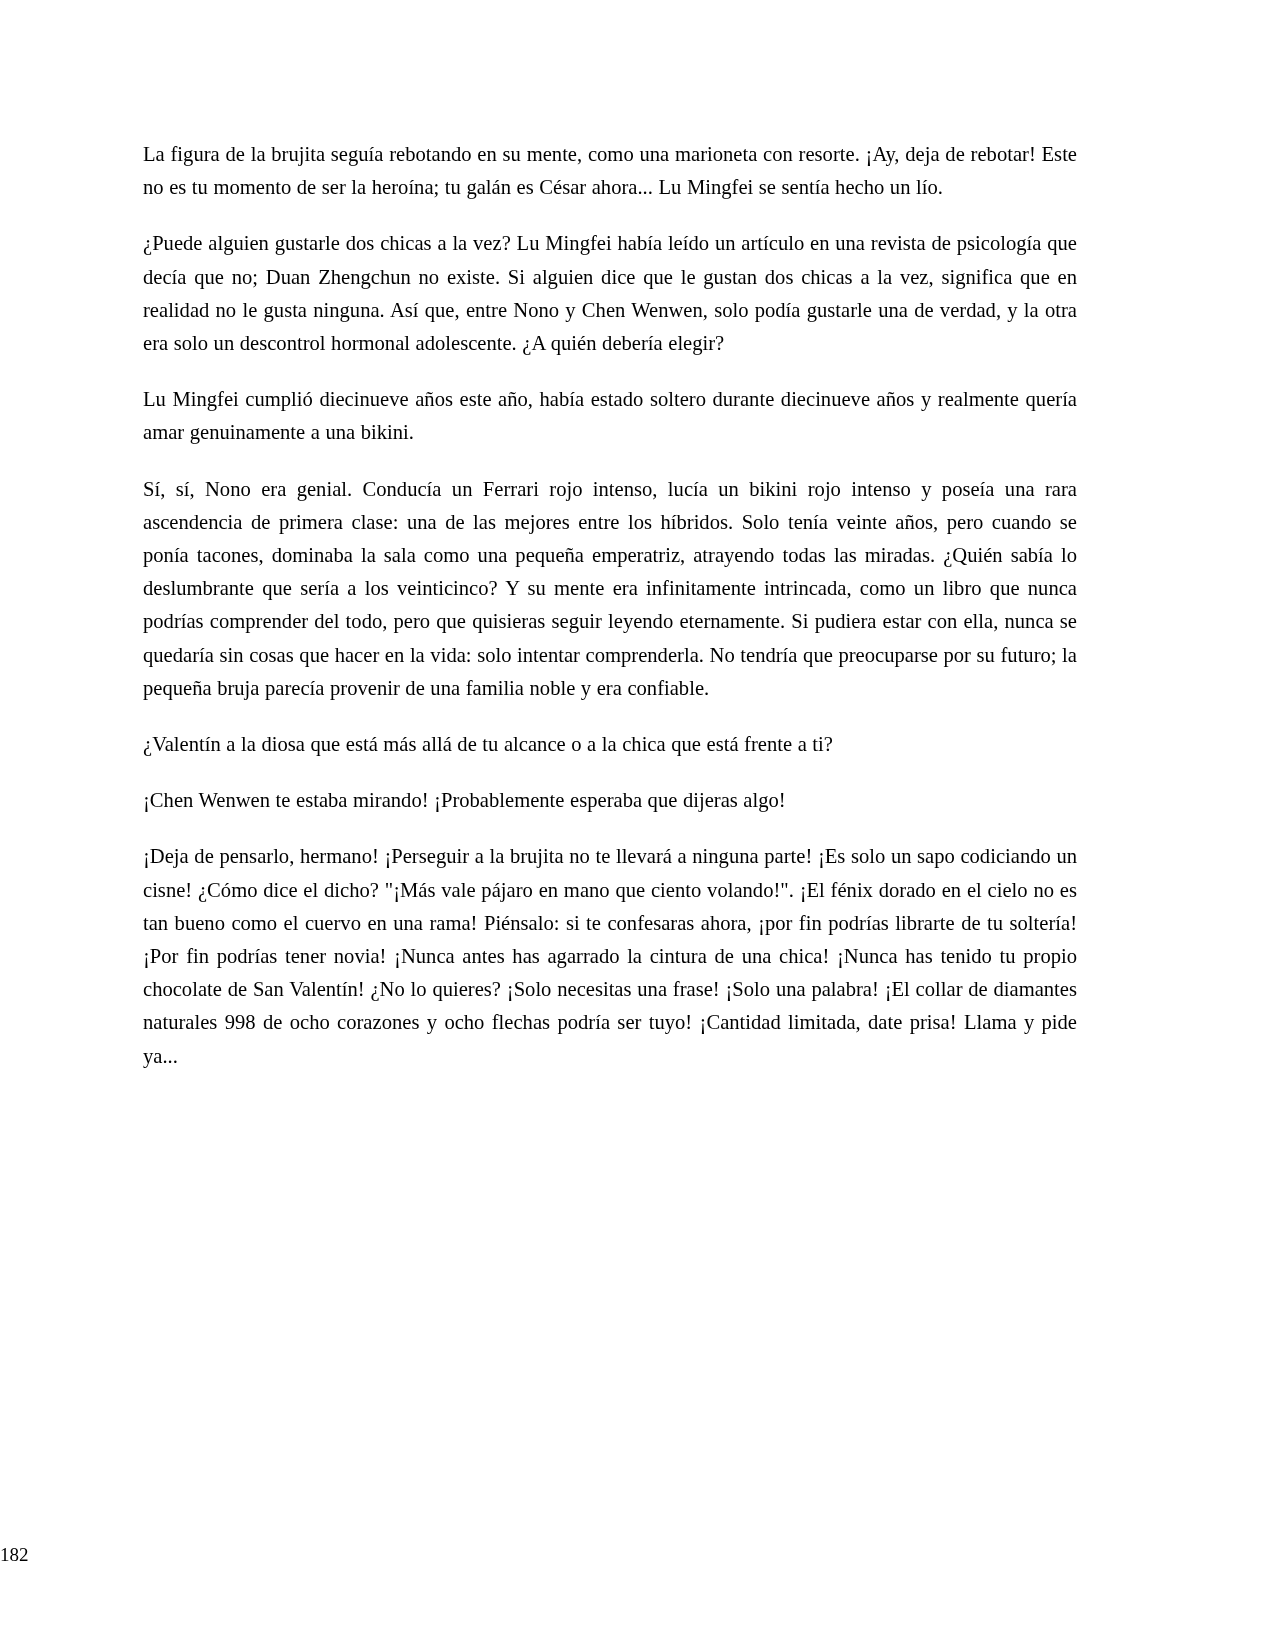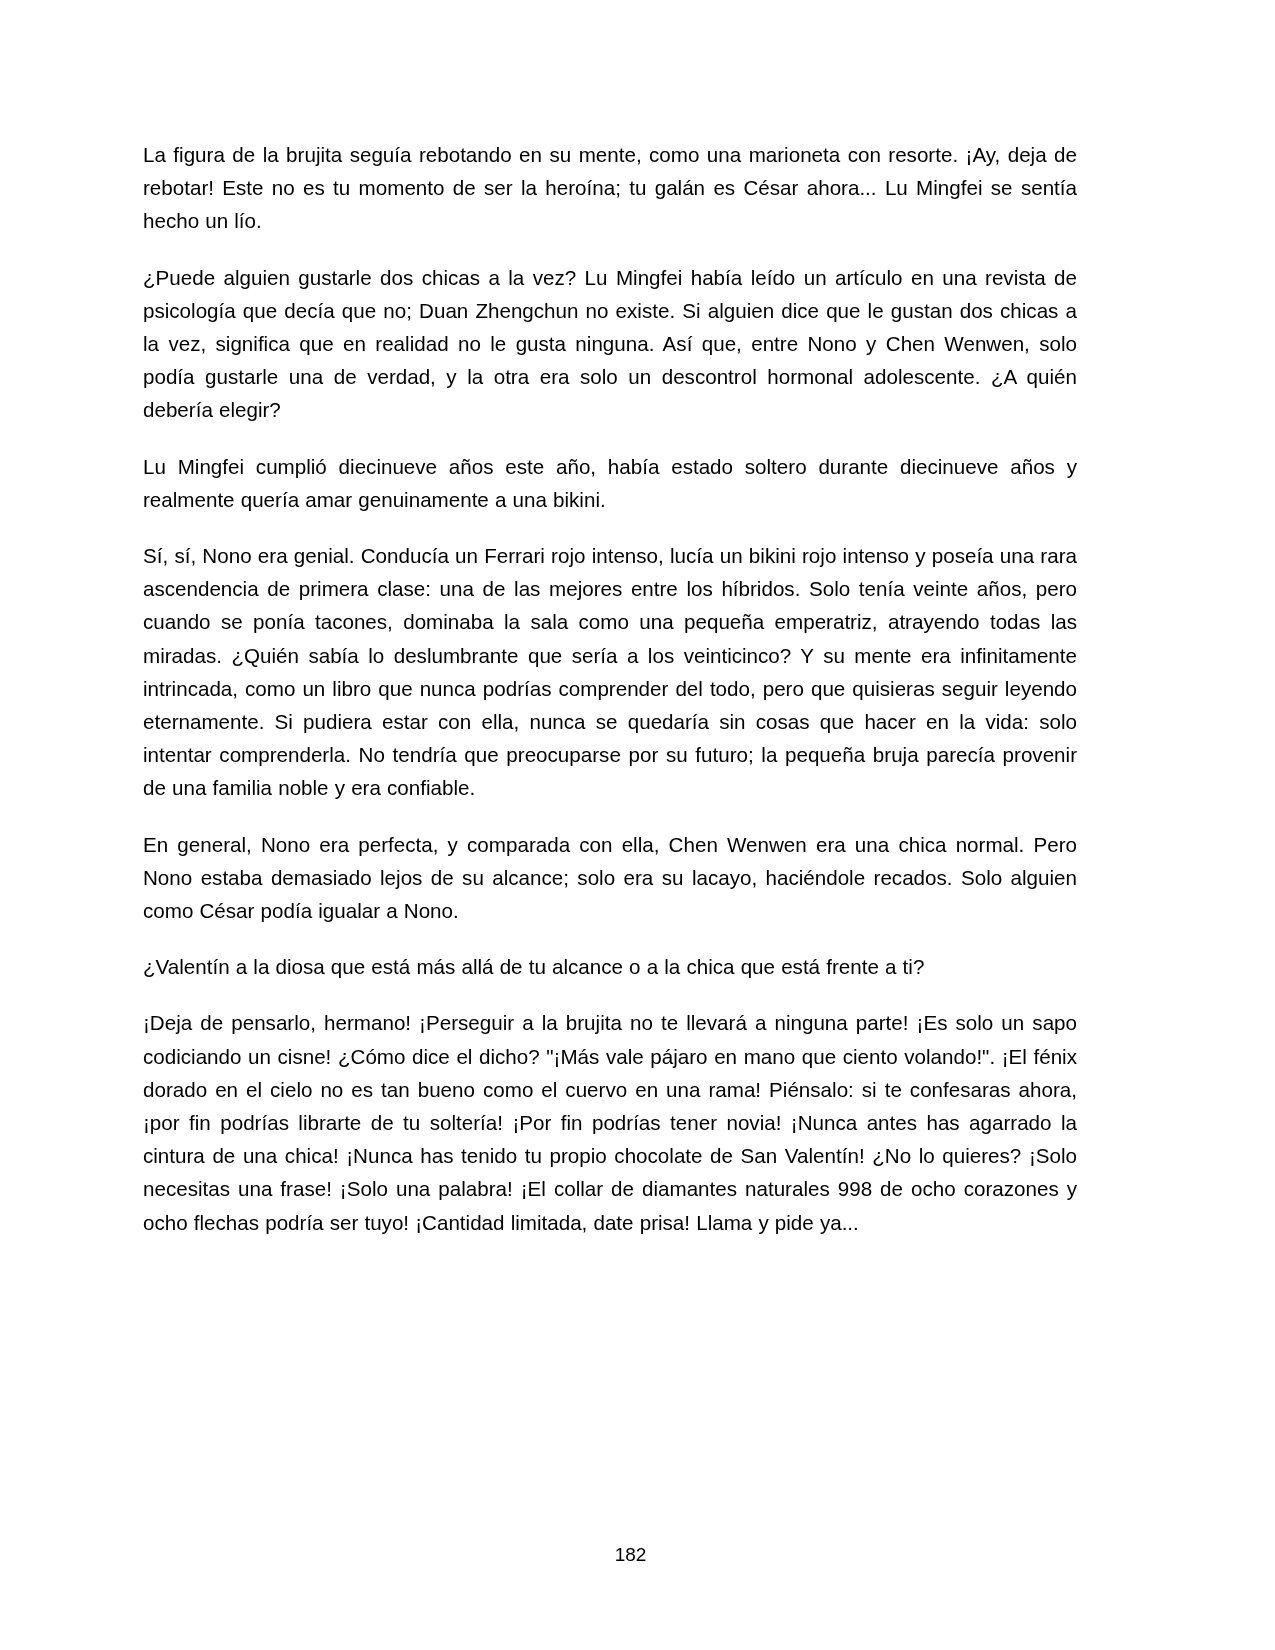--- a/index.html
+++ b/index.html
@@ -7,21 +7,21 @@
     padding: 0;
     background: #ffffff;
   }
   .page {
     position: relative;
     width: 1275px;
     height: 1650px;
     background: #ffffff;
     margin: 0 auto;
     overflow: hidden;
-    font-family: Liberation Sans, sans-serif;
+    font-family: Liberation Serif, serif;
     color: #000000;
   }
   .text-block {
     position: absolute;
     left: 143px;
     top: 138px;
     width: 934px;
   }
   p.para {
     margin: 0 0 23px 0;
@@ -34,35 +34,34 @@
     -webkit-hyphens: none;
   }
   p.para:last-child {
     margin-bottom: 15px;
   }
   .page-number {
     position: absolute;
     left: 0;
     right: 14px;
     top: 1543px;
-    text-align: center;
     font-size: 19px;
     line-height: 24px;
   }
 </style>
 </head>
 <body>
 
 <div class="page">
 
   <div class="text-block">
     <p class="para">La figura de la brujita seguía rebotando en su mente, como una marioneta con resorte. ¡Ay, deja de rebotar! Este no es tu momento de ser la heroína; tu galán es César ahora... Lu Mingfei se sentía hecho un lío.</p>
     <p class="para">¿Puede alguien gustarle dos chicas a la vez? Lu Mingfei había leído un artículo en una revista de psicología que decía que no; Duan Zhengchun no existe. Si alguien dice que le gustan dos chicas a la vez, significa que en realidad no le gusta ninguna. Así que, entre Nono y Chen Wenwen, solo podía gustarle una de verdad, y la otra era solo un descontrol hormonal adolescente. ¿A quién debería elegir?</p>
     <p class="para">Lu Mingfei cumplió diecinueve años este año, había estado soltero durante diecinueve años y realmente quería amar genuinamente a una bikini.</p>
     <p class="para">Sí, sí, Nono era genial. Conducía un Ferrari rojo intenso, lucía un bikini rojo intenso y poseía una rara ascendencia de primera clase: una de las mejores entre los híbridos. Solo tenía veinte años, pero cuando se ponía tacones, dominaba la sala como una pequeña emperatriz, atrayendo todas las miradas. ¿Quién sabía lo deslumbrante que sería a los veinticinco? Y su mente era infinitamente intrincada, como un libro que nunca podrías comprender del todo, pero que quisieras seguir leyendo eternamente. Si pudiera estar con ella, nunca se quedaría sin cosas que hacer en la vida: solo intentar comprenderla. No tendría que preocuparse por su futuro; la pequeña bruja parecía provenir de una familia noble y era confiable.</p>
-    <p class="para">En general, Nono era perfecta, y comparada con ella, Chen Wenwen era una chica normal. Pero Nono estaba demasiado lejos de su alcance; solo era su lacayo, haciéndole recados. Solo alguien como César podía igualar a Nono.</p>
     <p class="para">¿Valentín a la diosa que está más allá de tu alcance o a la chica que está frente a ti?</p>
+    <p class="para">¡Chen Wenwen te estaba mirando! ¡Probablemente esperaba que dijeras algo!</p>
     <p class="para">¡Deja de pensarlo, hermano! ¡Perseguir a la brujita no te llevará a ninguna parte! ¡Es solo un sapo codiciando un cisne! ¿Cómo dice el dicho? "¡Más vale pájaro en mano que ciento volando!". ¡El fénix dorado en el cielo no es tan bueno como el cuervo en una rama! Piénsalo: si te confesaras ahora, ¡por fin podrías librarte de tu soltería! ¡Por fin podrías tener novia! ¡Nunca antes has agarrado la cintura de una chica! ¡Nunca has tenido tu propio chocolate de San Valentín! ¿No lo quieres? ¡Solo necesitas una frase! ¡Solo una palabra! ¡El collar de diamantes naturales 998 de ocho corazones y ocho flechas podría ser tuyo! ¡Cantidad limitada, date prisa! Llama y pide ya...</p>
   </div>
 
   <div class="page-number">182</div>
 
 </div>
 
 </body></html>

